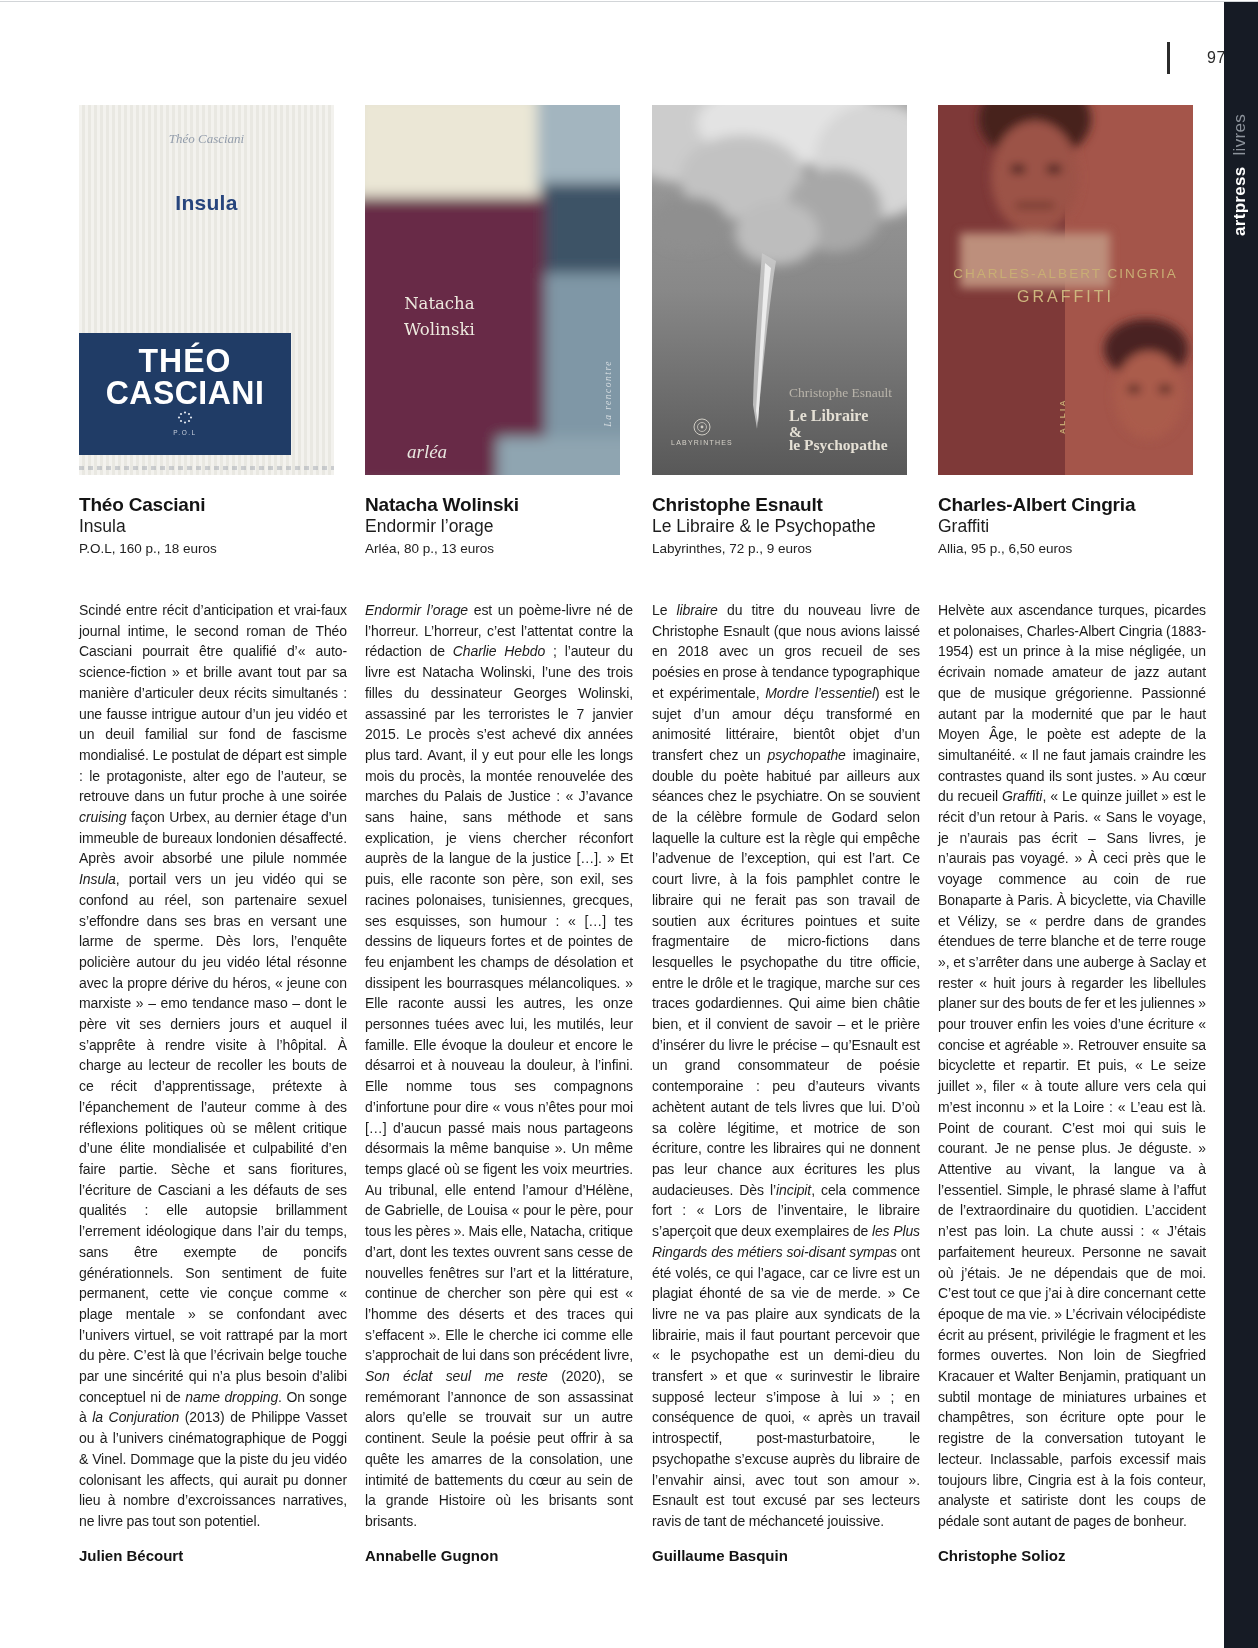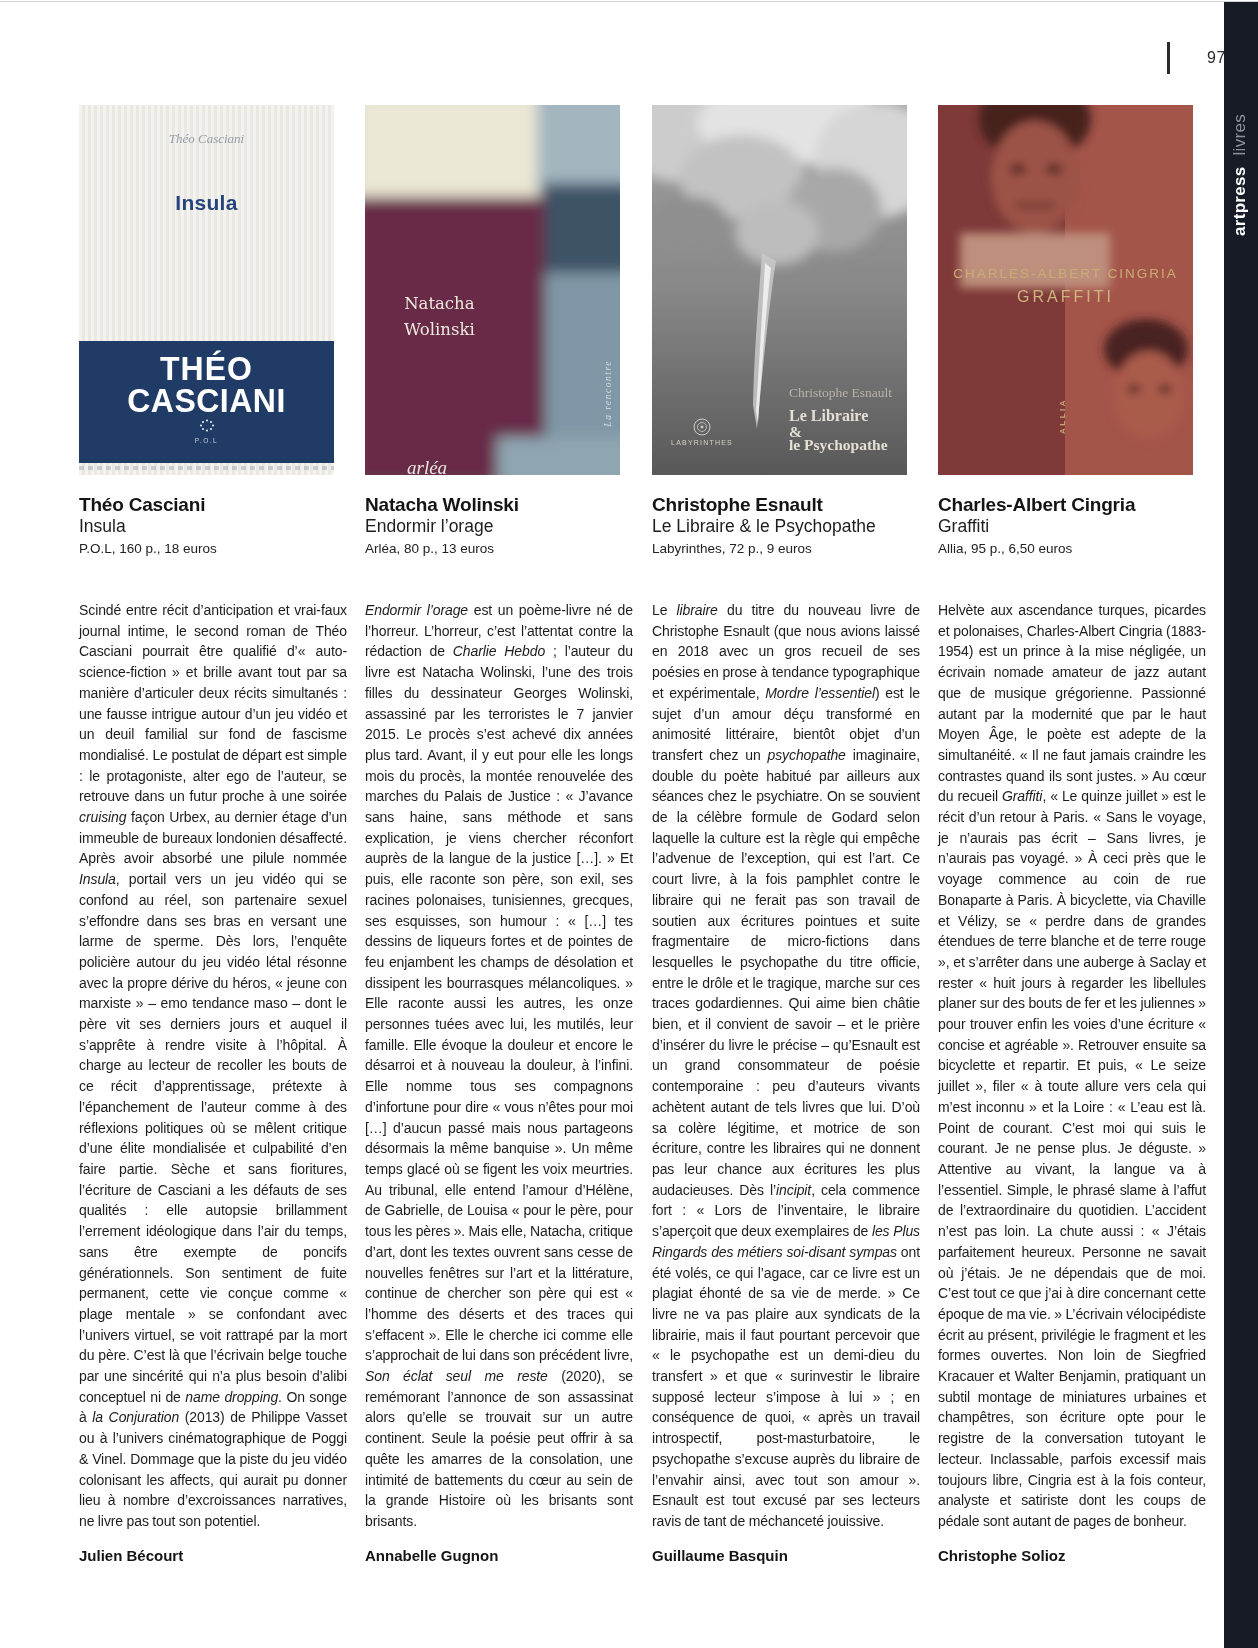--- a/index.html
+++ b/index.html
@@ -19,31 +19,31 @@
   .brand .b2{color:#8d939c;margin-left:11px;letter-spacing:.3px;}
 
   
   .cover{position:absolute;top:105px;width:255px;height:370px;overflow:hidden;}
   .cv1{left:79px;}  .cv2{left:365px;}  .cv3{left:652px;}  .cv4{left:938px;}
 
   
   .cv1{background:repeating-linear-gradient(90deg,#f3f2ee 0 3px,#e9e8e2 3px 6px);}
   .c1-script{position:absolute;left:0;top:26px;width:100%;text-align:center;font-family:"Liberation Serif",serif;font-style:italic;font-size:13px;color:#939dab;}
   .c1-title{position:absolute;left:0;top:86px;width:100%;text-align:center;font-size:21px;font-weight:700;color:#27457d;letter-spacing:.3px;}
-  .c1-band{position:absolute;left:0;top:236px;width:255px;height:122px;background:#203c66;text-align:center;color:#fff;}
+  .c1-band{position:absolute;left:0;top:228px;width:212px;height:122px;background:#203c66;text-align:center;color:#fff;}
   .c1-l1{margin-top:13px;font-size:33px;font-weight:700;line-height:30px;letter-spacing:1px;transform:scaleX(.97);}
   .c1-l2{margin-top:2px;font-size:33px;font-weight:700;line-height:30px;letter-spacing:.5px;transform:scaleX(.97);}
   .c1-logo{margin-top:3px;}
   .c1-pol{font-size:6.5px;letter-spacing:1.5px;color:#c7cfdd;margin-top:1px;}
   .c1-ticks{position:absolute;left:0;top:361px;width:100%;height:4px;background:repeating-linear-gradient(90deg,#a9aeb6 0 5px,rgba(0,0,0,0) 5px 9px);opacity:.55;}
 
   
   .c2-title{position:absolute;left:37px;top:120px;font-family:"DejaVu Serif","Liberation Serif",serif;font-weight:700;font-size:26px;line-height:33px;color:#f2c63e;}
   .c2-author{position:absolute;left:39px;top:186px;font-family:"DejaVu Serif","Liberation Serif",serif;font-size:16.5px;line-height:26px;color:#ede9de;text-align:center;}
-  .c2-pub{position:absolute;left:42px;top:336px;font-family:"Liberation Serif",serif;font-style:italic;font-size:19px;color:#e9e7e0;margin-top:16px;}
+  .c2-pub{position:absolute;left:42px;top:336px;font-family:"Liberation Serif",serif;font-style:italic;font-size:19px;color:#e9e7e0;}
   .c2-coll{position:absolute;left:238px;top:255px;writing-mode:vertical-rl;transform:rotate(180deg);font-family:"Liberation Serif",serif;font-style:italic;font-size:9.5px;letter-spacing:1.5px;color:#d6dde1;}
 
   
   .c3-author{position:absolute;left:137px;top:280px;font-family:"Liberation Serif",serif;font-size:13.5px;color:#b9b4aa;}
   .c3-t1{position:absolute;left:137px;top:302px;font-family:"Liberation Serif",serif;font-size:16px;font-weight:700;color:#e5e0d5;}
   .c3-t2{position:absolute;left:137px;top:318px;font-family:"Liberation Serif",serif;font-size:15.5px;font-weight:700;color:#e5e0d5;}
   .c3-t3{position:absolute;left:137px;top:331px;font-family:"Liberation Serif",serif;font-size:15.5px;font-weight:700;color:#e5e0d5;}
   .c3-logo{position:absolute;left:40px;top:312px;}
   .c3-pub{position:absolute;left:10px;top:334px;width:80px;text-align:center;font-size:7px;letter-spacing:1.2px;color:#d6d2c9;}
 

